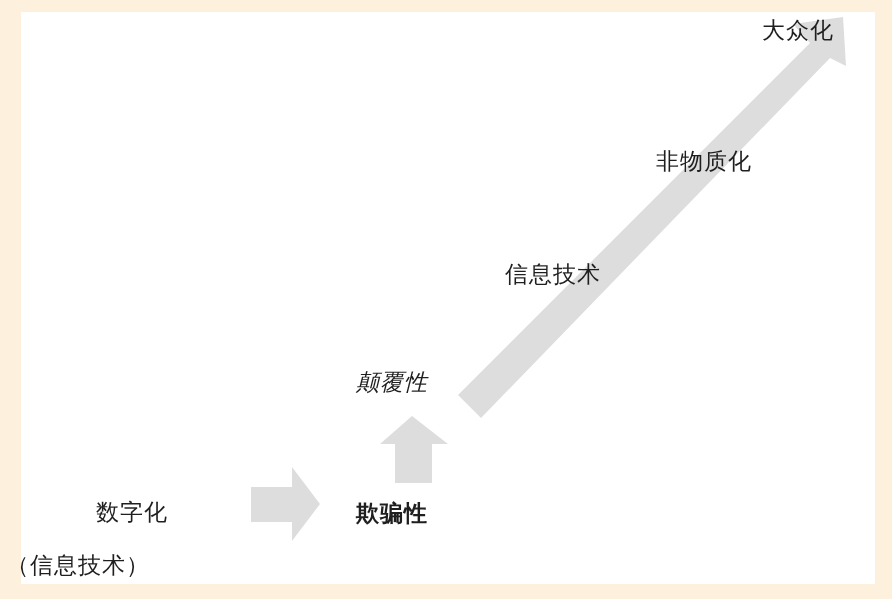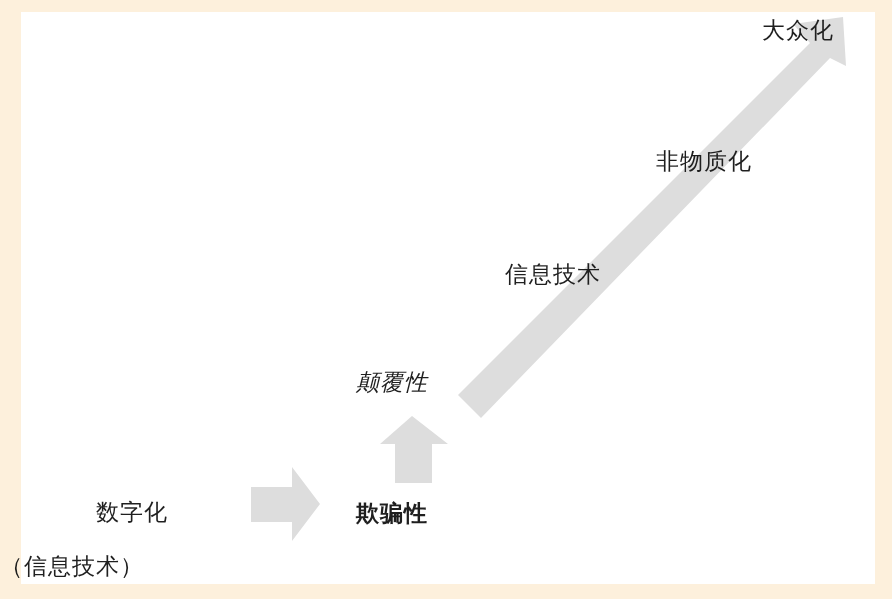--- a/index.html
+++ b/index.html
@@ -41,18 +41,18 @@
   </g>
   <g>
     <polygon points="395,483 395,444 380,444 412,416 448,444 432,444 432,483" fill="#dddddd"></polygon>
   </g>
   <g>
     <polygon points="458,395 810,43 793,24 843,17 846,66 830,58 481,418" fill="#dddddd"></polygon>
   </g>
 </svg>
 
 <div class="label" style="left:69px; top:492px;margin-left:27px;">数字化</div>
-<div class="label" style="left:0; top:546px;">（信息技术）</div>
+<div class="label" style="left:6px; top:546px;font-family:Liberation Serif, serif;">（信息技术）</div>
 <div class="label" style="left:356px; top:493px;font-weight:bold;">欺骗性</div>
 <div class="label" style="left:356px; top:362px;font-style:italic;">颠覆性</div>
 <div class="label" style="left:505px; top:254px;">信息技术</div>
 <div class="label" style="left:613px; top:141px;margin-left:43px;">非物质化</div>
 <div class="label" style="left:762px; top:10px;">大众化</div>
 
 </body></html>

